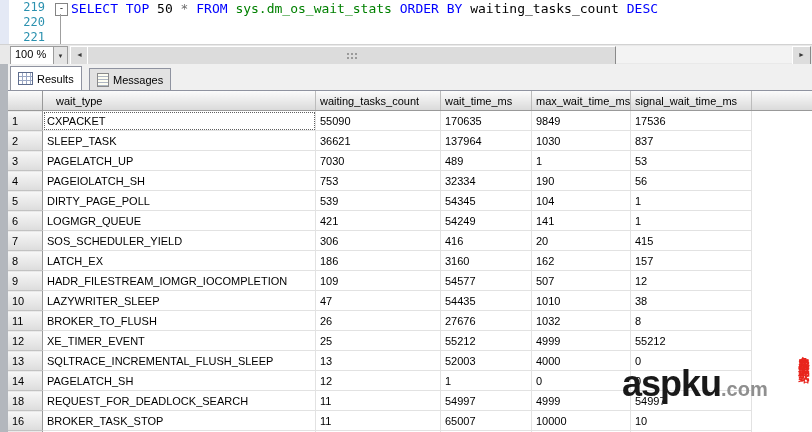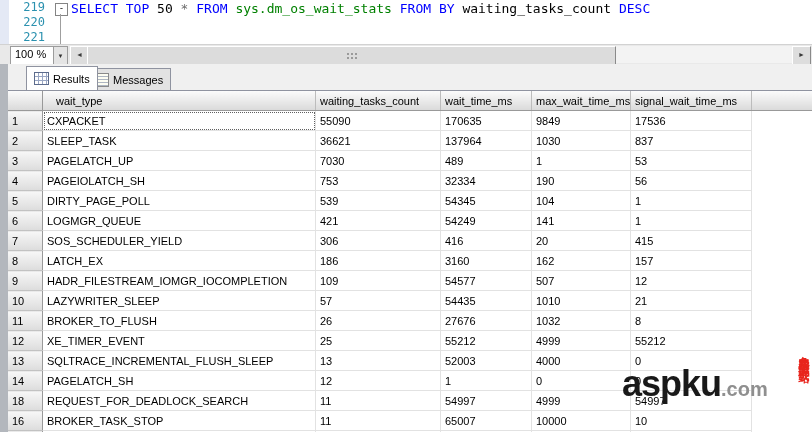--- a/index.html
+++ b/index.html
@@ -55,21 +55,21 @@
     background-size:4px 4px; }
   
   .left-strip { position:absolute; top:64px; left:0; width:8px; height:368px; background:#b3b7bd; }
   .tabstrip { position:absolute; top:64px; left:8px; width:804px; height:26px; background:#f0f0f0; }
   .tab {
     position:absolute; bottom:0; height:21px; display:flex; align-items:center; gap:4px;
     padding:0 7px; font-size:11px; border:1px solid #8f93a0; border-bottom:none;
     background:#e2e2e2; color:#000;
   }
   .tab.active { background:#fff; height:23px; z-index:2; }
-  .tab-results { left:18px; }
+  .tab-results { left:2px; }
   .tab-messages { left:81px; }
   .grid-icon { width:13px; height:11px; border:1px solid #5c6b8c;
     background:
       repeating-linear-gradient(to right, transparent 0 3px, #9aa7c4 3px 4px),
       repeating-linear-gradient(to bottom, transparent 0 3px, #9aa7c4 3px 4px),
       #fff; }
   .msg-icon { width:10px; height:12px; border:1px solid #8a8a8a;
     background:
       repeating-linear-gradient(to bottom, transparent 0 2px, #aeb6c2 2px 3px),
       #fdfdf2; }
@@ -113,21 +113,21 @@
 
   <div class="editor">
     <div class="indicator-margin"></div>
     <div class="gutter">
         <div class="ln">219</div>
         <div class="ln">220</div>
         <div class="ln">221</div>
       </div>
     <div class="outline-box">-</div>
     <div class="outline-line"></div>
-    <div class="code-line"><span class="tok-kw">SELECT TOP </span><span class="tok-num">50 </span><span class="tok-op">* </span><span class="tok-kw">FROM </span><span class="tok-obj">sys.dm_os_wait_stats </span><span class="tok-kw">FROM BY </span><span class="tok-id">waiting_tasks_count </span><span class="tok-kw">DESC</span></div>
+    <div class="code-line"><span class="tok-kw">SELECT TOP </span><span class="tok-num">50 </span><span class="tok-op">* </span><span class="tok-kw">FROM </span><span class="tok-obj">sys.dm_os_wait_stats </span><span class="tok-kw">ORDER BY </span><span class="tok-id">waiting_tasks_count </span><span class="tok-kw">DESC</span></div>
   </div>
 
   <div class="scroll-row">
     <div class="zoom-combo">
       <span class="zoom-value">100 %</span>
       <span class="zoom-dd">▼</span>
     </div>
     <div class="hscrollbar">
       <div class="sb-btn sb-left">◄</div>
       <div class="sb-thumb">
@@ -240,24 +240,24 @@
             <td class="data">HADR_FILESTREAM_IOMGR_IOCOMPLETION</td>
             <td class="data">109</td>
             <td class="data">54577</td>
             <td class="data">507</td>
             <td class="data">12</td>
             <td class="fillcell"></td>
           </tr>
           <tr>
             <td class="rownum">10</td>
             <td class="data">LAZYWRITER_SLEEP</td>
-            <td class="data">57</td>
+            <td class="data">47</td>
             <td class="data">54435</td>
             <td class="data">1010</td>
-            <td class="data">21</td>
+            <td class="data">38</td>
             <td class="fillcell"></td>
           </tr>
           <tr>
             <td class="rownum">11</td>
             <td class="data">BROKER_TO_FLUSH</td>
             <td class="data">26</td>
             <td class="data">27676</td>
             <td class="data">1032</td>
             <td class="data">8</td>
             <td class="fillcell"></td>

